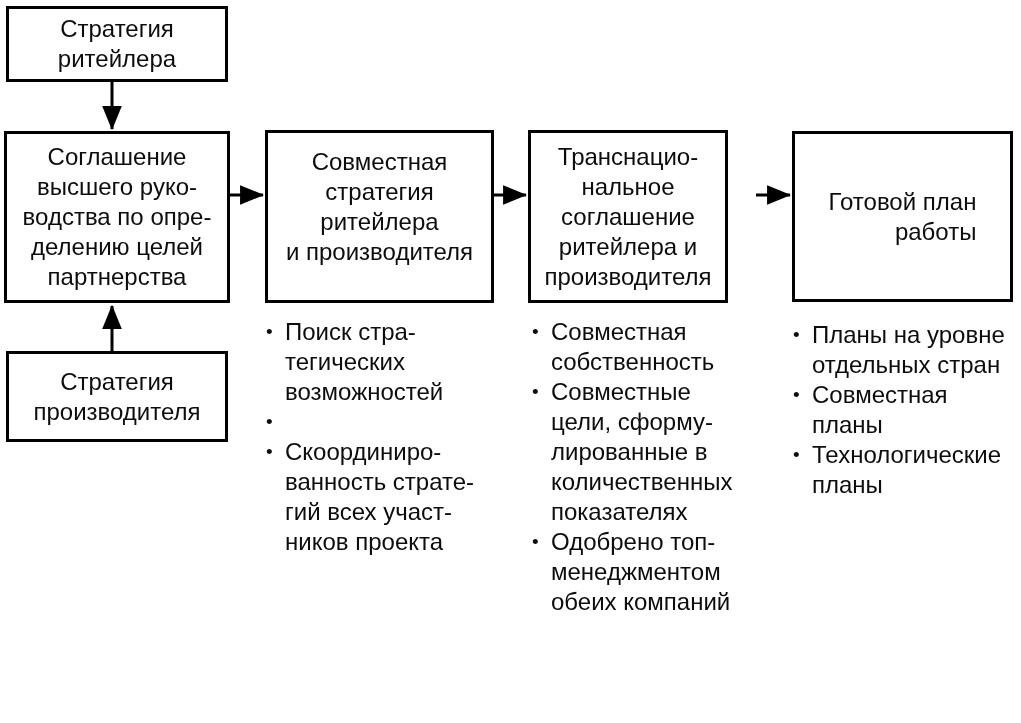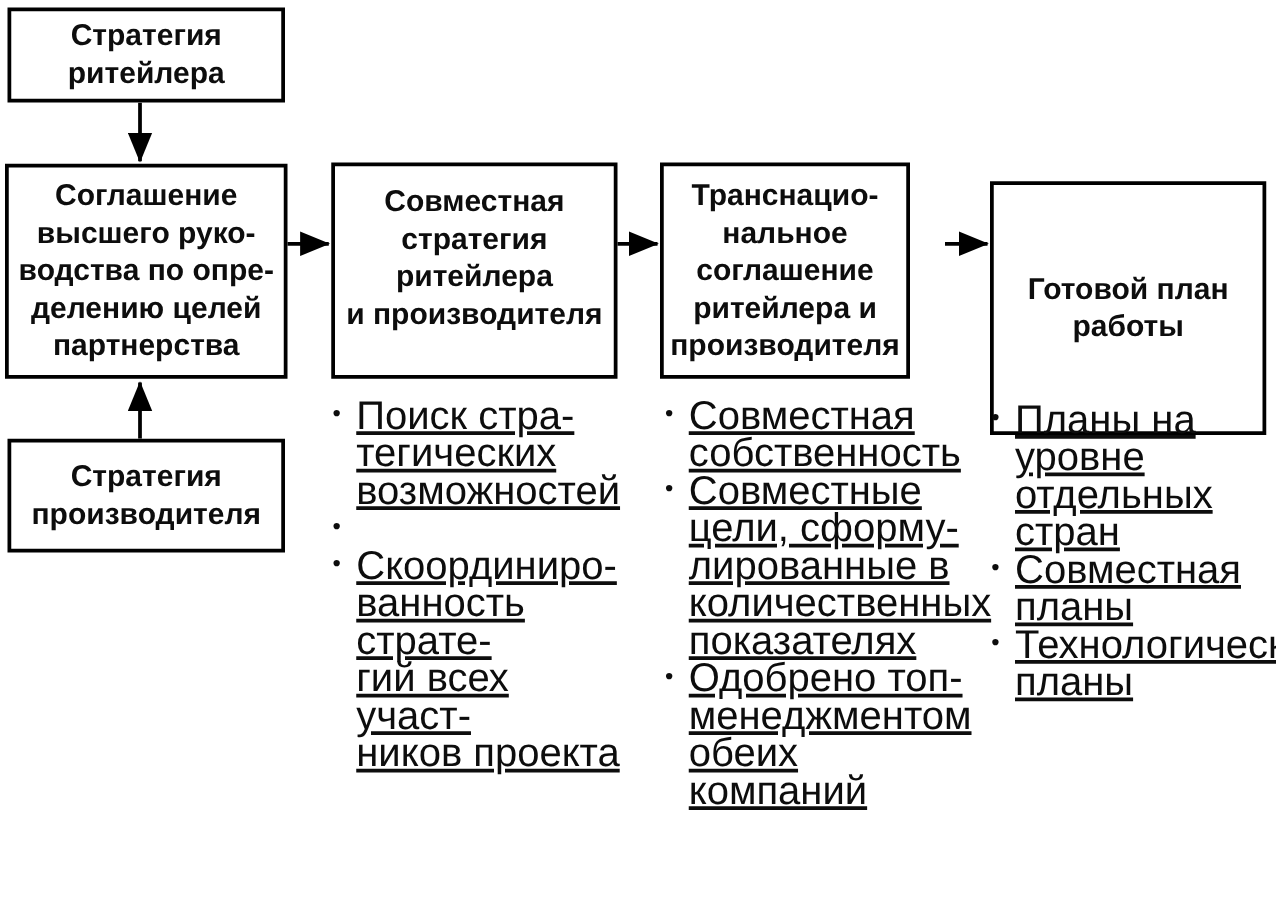--- a/index.html
+++ b/index.html
@@ -24,57 +24,56 @@
   .box {
     position: absolute;
     border: 3px solid #000000;
     background: #ffffff;
     display: flex;
     align-items: center;
     justify-content: center;
     text-align: center;
   }
   .box-label {
-    font-weight: bold;
+    font-weight: normal;
     font-size: 24px;
     line-height: 30px;
     white-space: pre-line;
     color: #0d0d0d;
   }
   .box-retailer        { left: 6px;   top: 6px;   width: 222px; height: 76px; }
   .box-agreement       { left: 4px;   top: 131px; width: 226px; height: 172px; }
   .box-manufacturer    { left: 6px;   top: 351px; width: 222px; height: 91px; }
   .box-joint           { left: 265px; top: 130px; width: 229px; height: 173px;
                          align-items: flex-start; padding-top: 14px; }
   .box-transnational   { left: 528px; top: 130px; width: 200px; height: 173px; }
-  .box-plan            { left: 792px; top: 145px; width: 221px; height: 203px; }
+  .box-plan            { left: 792px; top: 131px; width: 221px; height: 171px; text-align: right; }
 
   .bullet-list {
     position: absolute;
   }
   .list-joint         { left: 266px; top: 317px; width: 234px; }
   .list-transnational { left: 532px; top: 317px; width: 232px; }
   .list-plan          { left: 793px; top: 320px; width: 226px; }
 
   .bullet-item {
     display: flex;
     align-items: flex-start;
   }
   .bullet-marker {
     flex: 0 0 19px;
     font-size: 19px;
     line-height: 30px;
     color: #0d0d0d;
   }
   .bullet-text {
-    font-size: 32px;
+    font-size: 24px;
     line-height: 30px;
     white-space: pre-line;
     color: #0d0d0d;
-    text-decoration: underline;
   }
 </style>
 </head>
 <body>
 
 <div class="canvas">
 
   <svg class="arrows" width="1021" height="723" viewBox="0 0 1021 723" xmlns="http://www.w3.org/2000/svg">
     <defs>
       <marker id="ah" markerUnits="userSpaceOnUse" markerWidth="24" markerHeight="20" viewBox="0 0 22 18" refX="21" refY="9" orient="auto">

